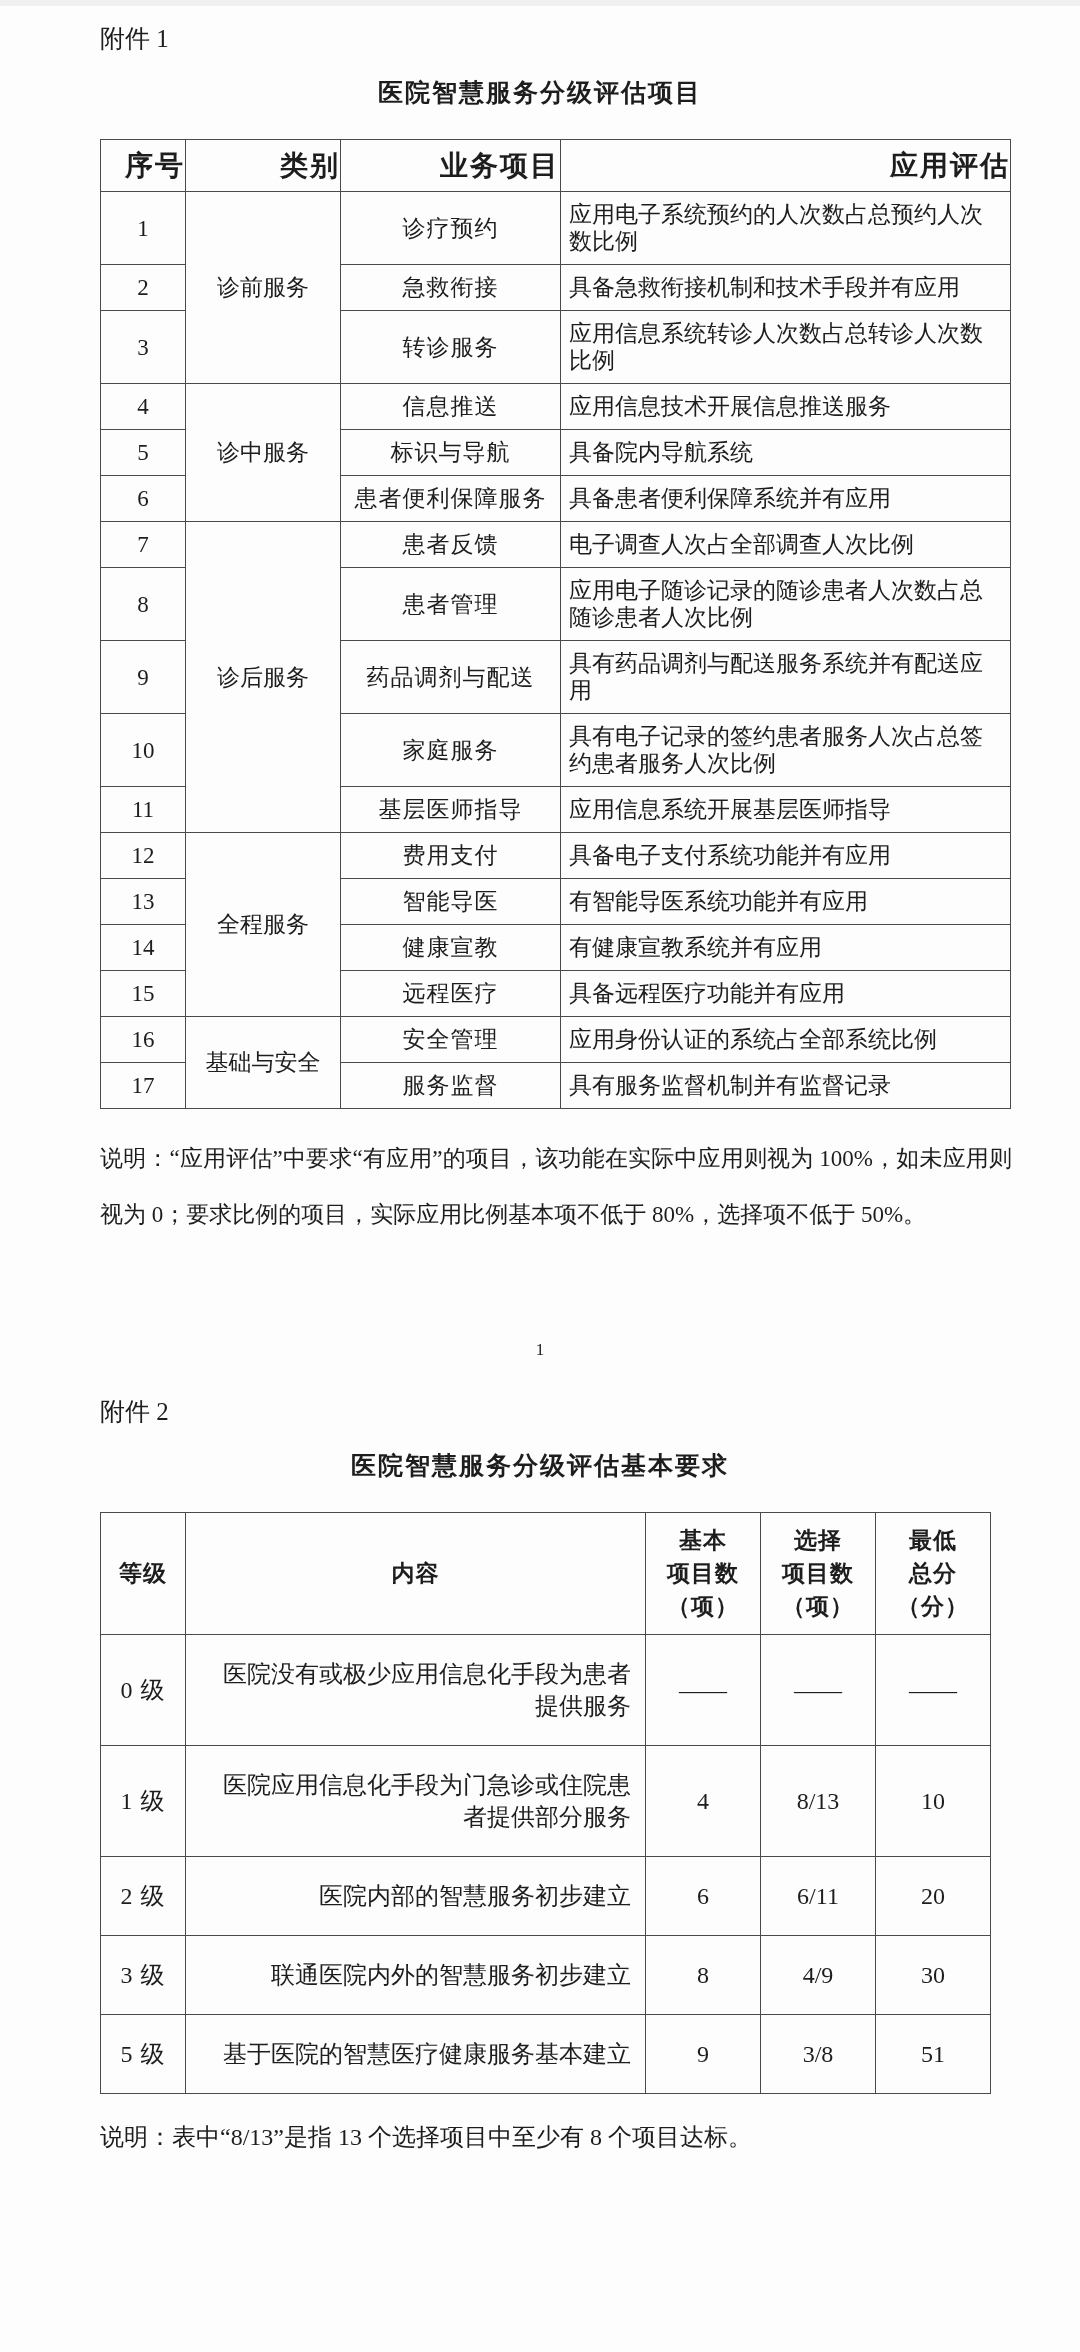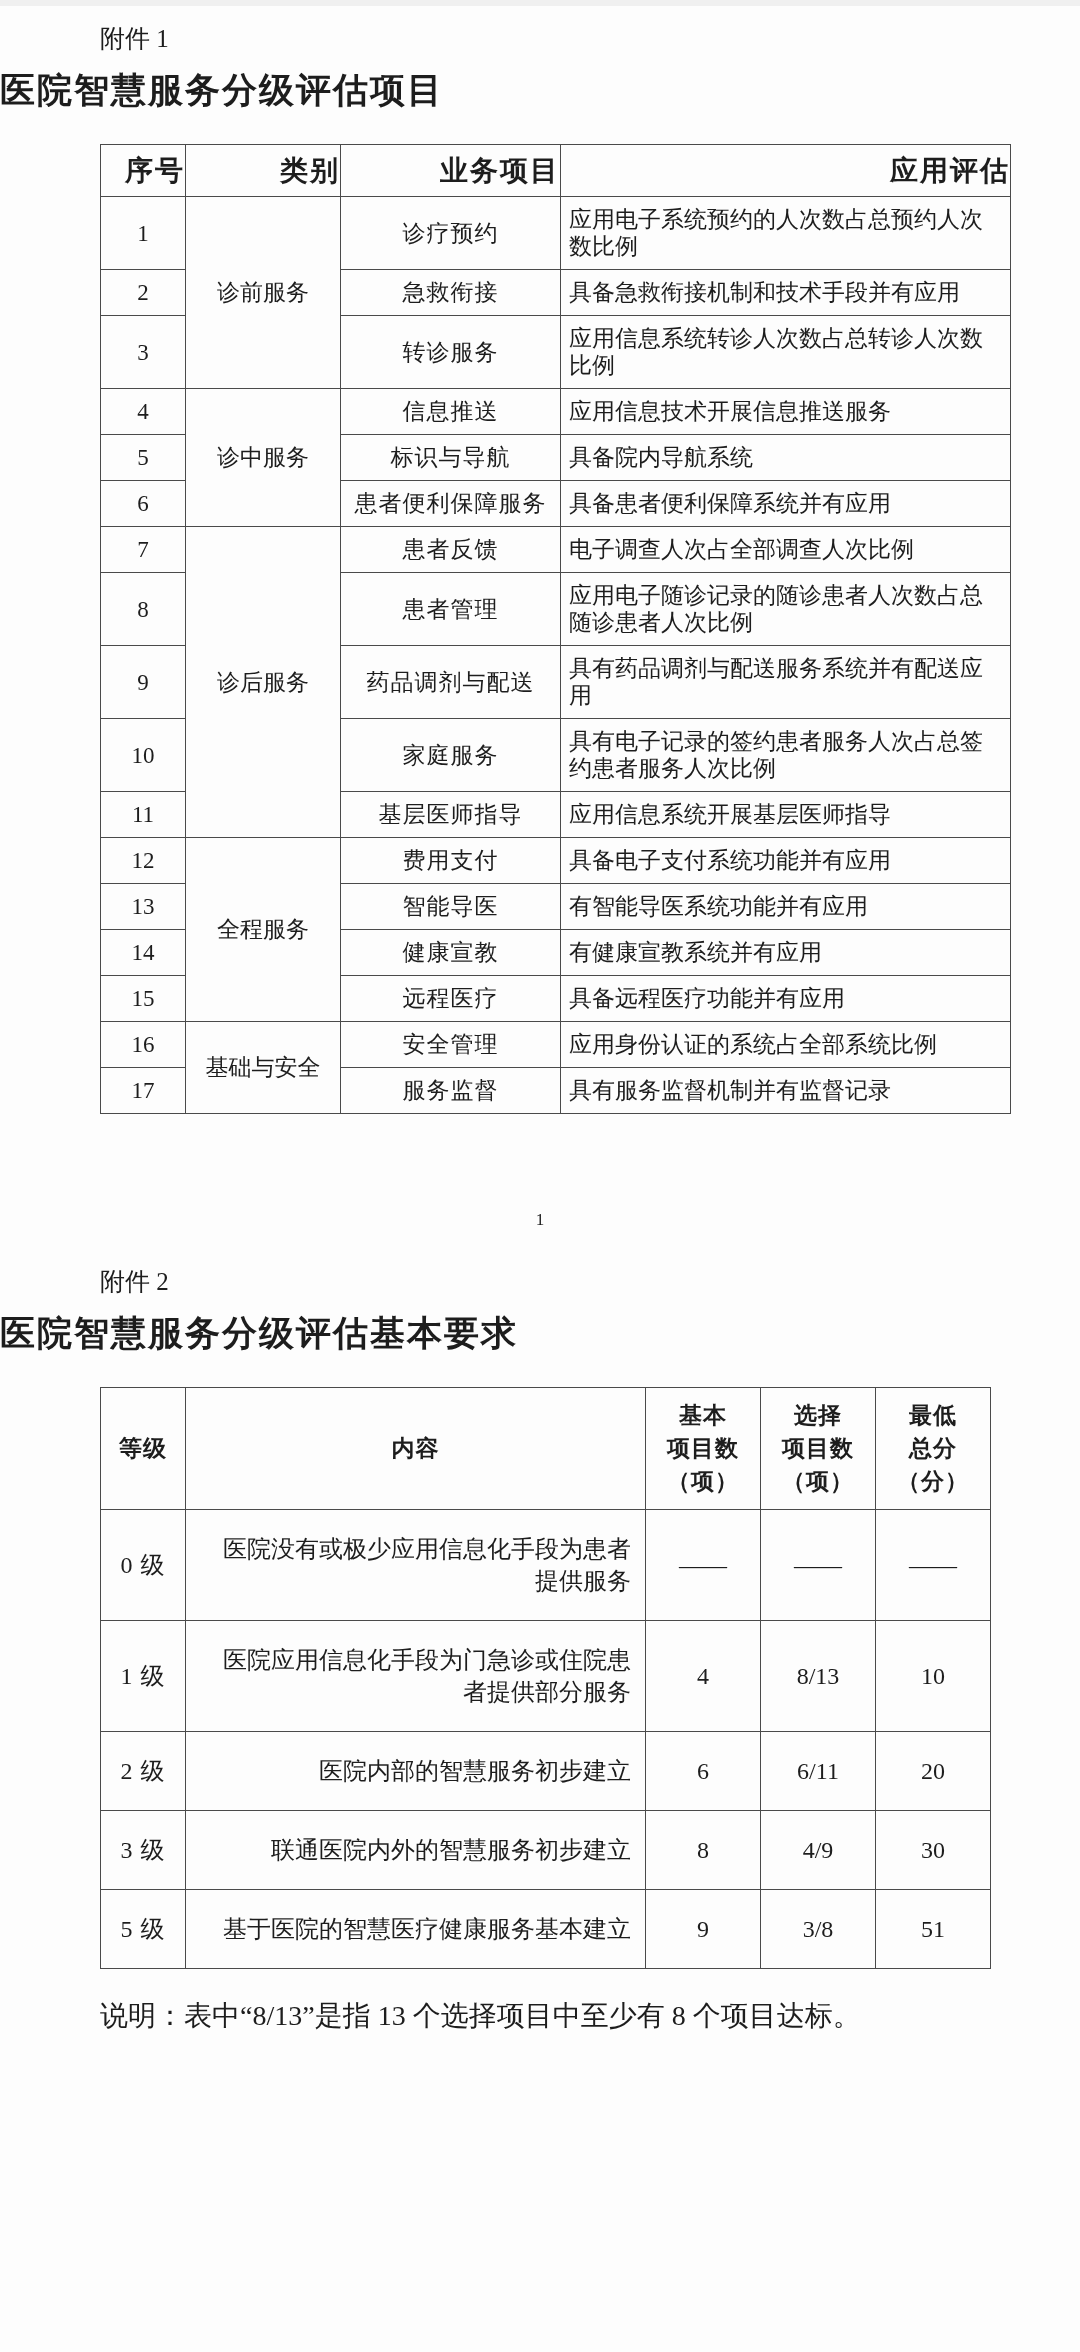--- a/index.html
+++ b/index.html
@@ -7,21 +7,21 @@
   body {
     width:1080px; height:2352px; overflow:hidden;
     background:#fdfdfd;
     font-family:"Liberation Serif","DejaVu Serif",serif;
     color:#1d1d1d;
   }
   .top-strip { height:6px; background:#f0f0f0; }
   .page { padding-top:10px; }
 
   .att-label { margin:6px 0 0 100px; font-size:25px; }
-  .doc-title { text-align:left; font-size:35px; font-weight:bold; letter-spacing:2px; margin-top:12px; }
+  .doc-title { text-align:center; font-size:25px; font-weight:bold; letter-spacing:2px; margin-top:21px; }
 
   table { border-collapse:collapse; table-layout:fixed; margin-left:100px; }
   th, td { border:1px solid #4a4a4a; }
 
   .t1 { width:910px; margin-top:30px; }
   .t1 th { height:52px; font-size:28px; font-weight:bold; letter-spacing:2px; text-align:right; vertical-align:middle;font-family:Liberation Serif, serif; }
   .t1 td { font-size:23px; line-height:27px; padding:9px 8px; text-align:center; vertical-align:middle; }
   .t1 td.c-item { letter-spacing:1px; }
   .t1 td.c-eval { text-align:left; padding-left:8px; padding-right:10px; }
 
@@ -30,21 +30,21 @@
   .page-number { text-align:center; font-size:17px; margin-top:96px; }
 
   .sec2-label { margin-top:35px; }
 
   .t2 { width:890px; margin-top:30px; }
   .t2 th { font-size:23px; font-weight:bold; line-height:33px; padding:11px 4px; vertical-align:middle; white-space:pre-line; letter-spacing:1px; }
   .t2 td { font-size:24px; line-height:32px; padding:23px 10px; text-align:center; vertical-align:middle; }
   .t2 td.c-level { letter-spacing:1px; white-space:nowrap; }
   .t2 td.c-content { text-align:right; padding-left:16px; padding-right:14px;margin-top:24px; }
 
-  .note2 { width:890px; margin:22px 0 0 100px; font-size:28px; line-height:1.8; }
+  .note2 { width:890px; margin:22px 0 0 100px; font-size:24px; line-height:1.8; }
 </style>
 </head>
 <body>
 
 <div class="top-strip"></div>
 
 <div class="page">
 
   <section>
     <div class="att-label">附件 1</div>
@@ -152,20 +152,21 @@
             <td class="c-eval">应用身份认证的系统占全部系统比例</td>
           </tr>
           <tr>
             <td class="c-no">17</td>
             <td class="c-item">服务监督</td>
             <td class="c-eval">具有服务监督机制并有监督记录</td>
           </tr>
         </tbody>
     </table>
 
+    <p class="note">说明：“应用评估”中要求“有应用”的项目，该功能在实际中应用则视为 100%，如未应用则视为 0；要求比例的项目，实际应用比例基本项不低于 80%，选择项不低于 50%。</p>
   </section>
 
   <div class="page-number">1</div>
 
   <section>
     <div class="att-label sec2-label">附件 2</div>
     <h1 class="doc-title">医院智慧服务分级评估基本要求</h1>
 
     <table class="t2">
       <colgroup>

